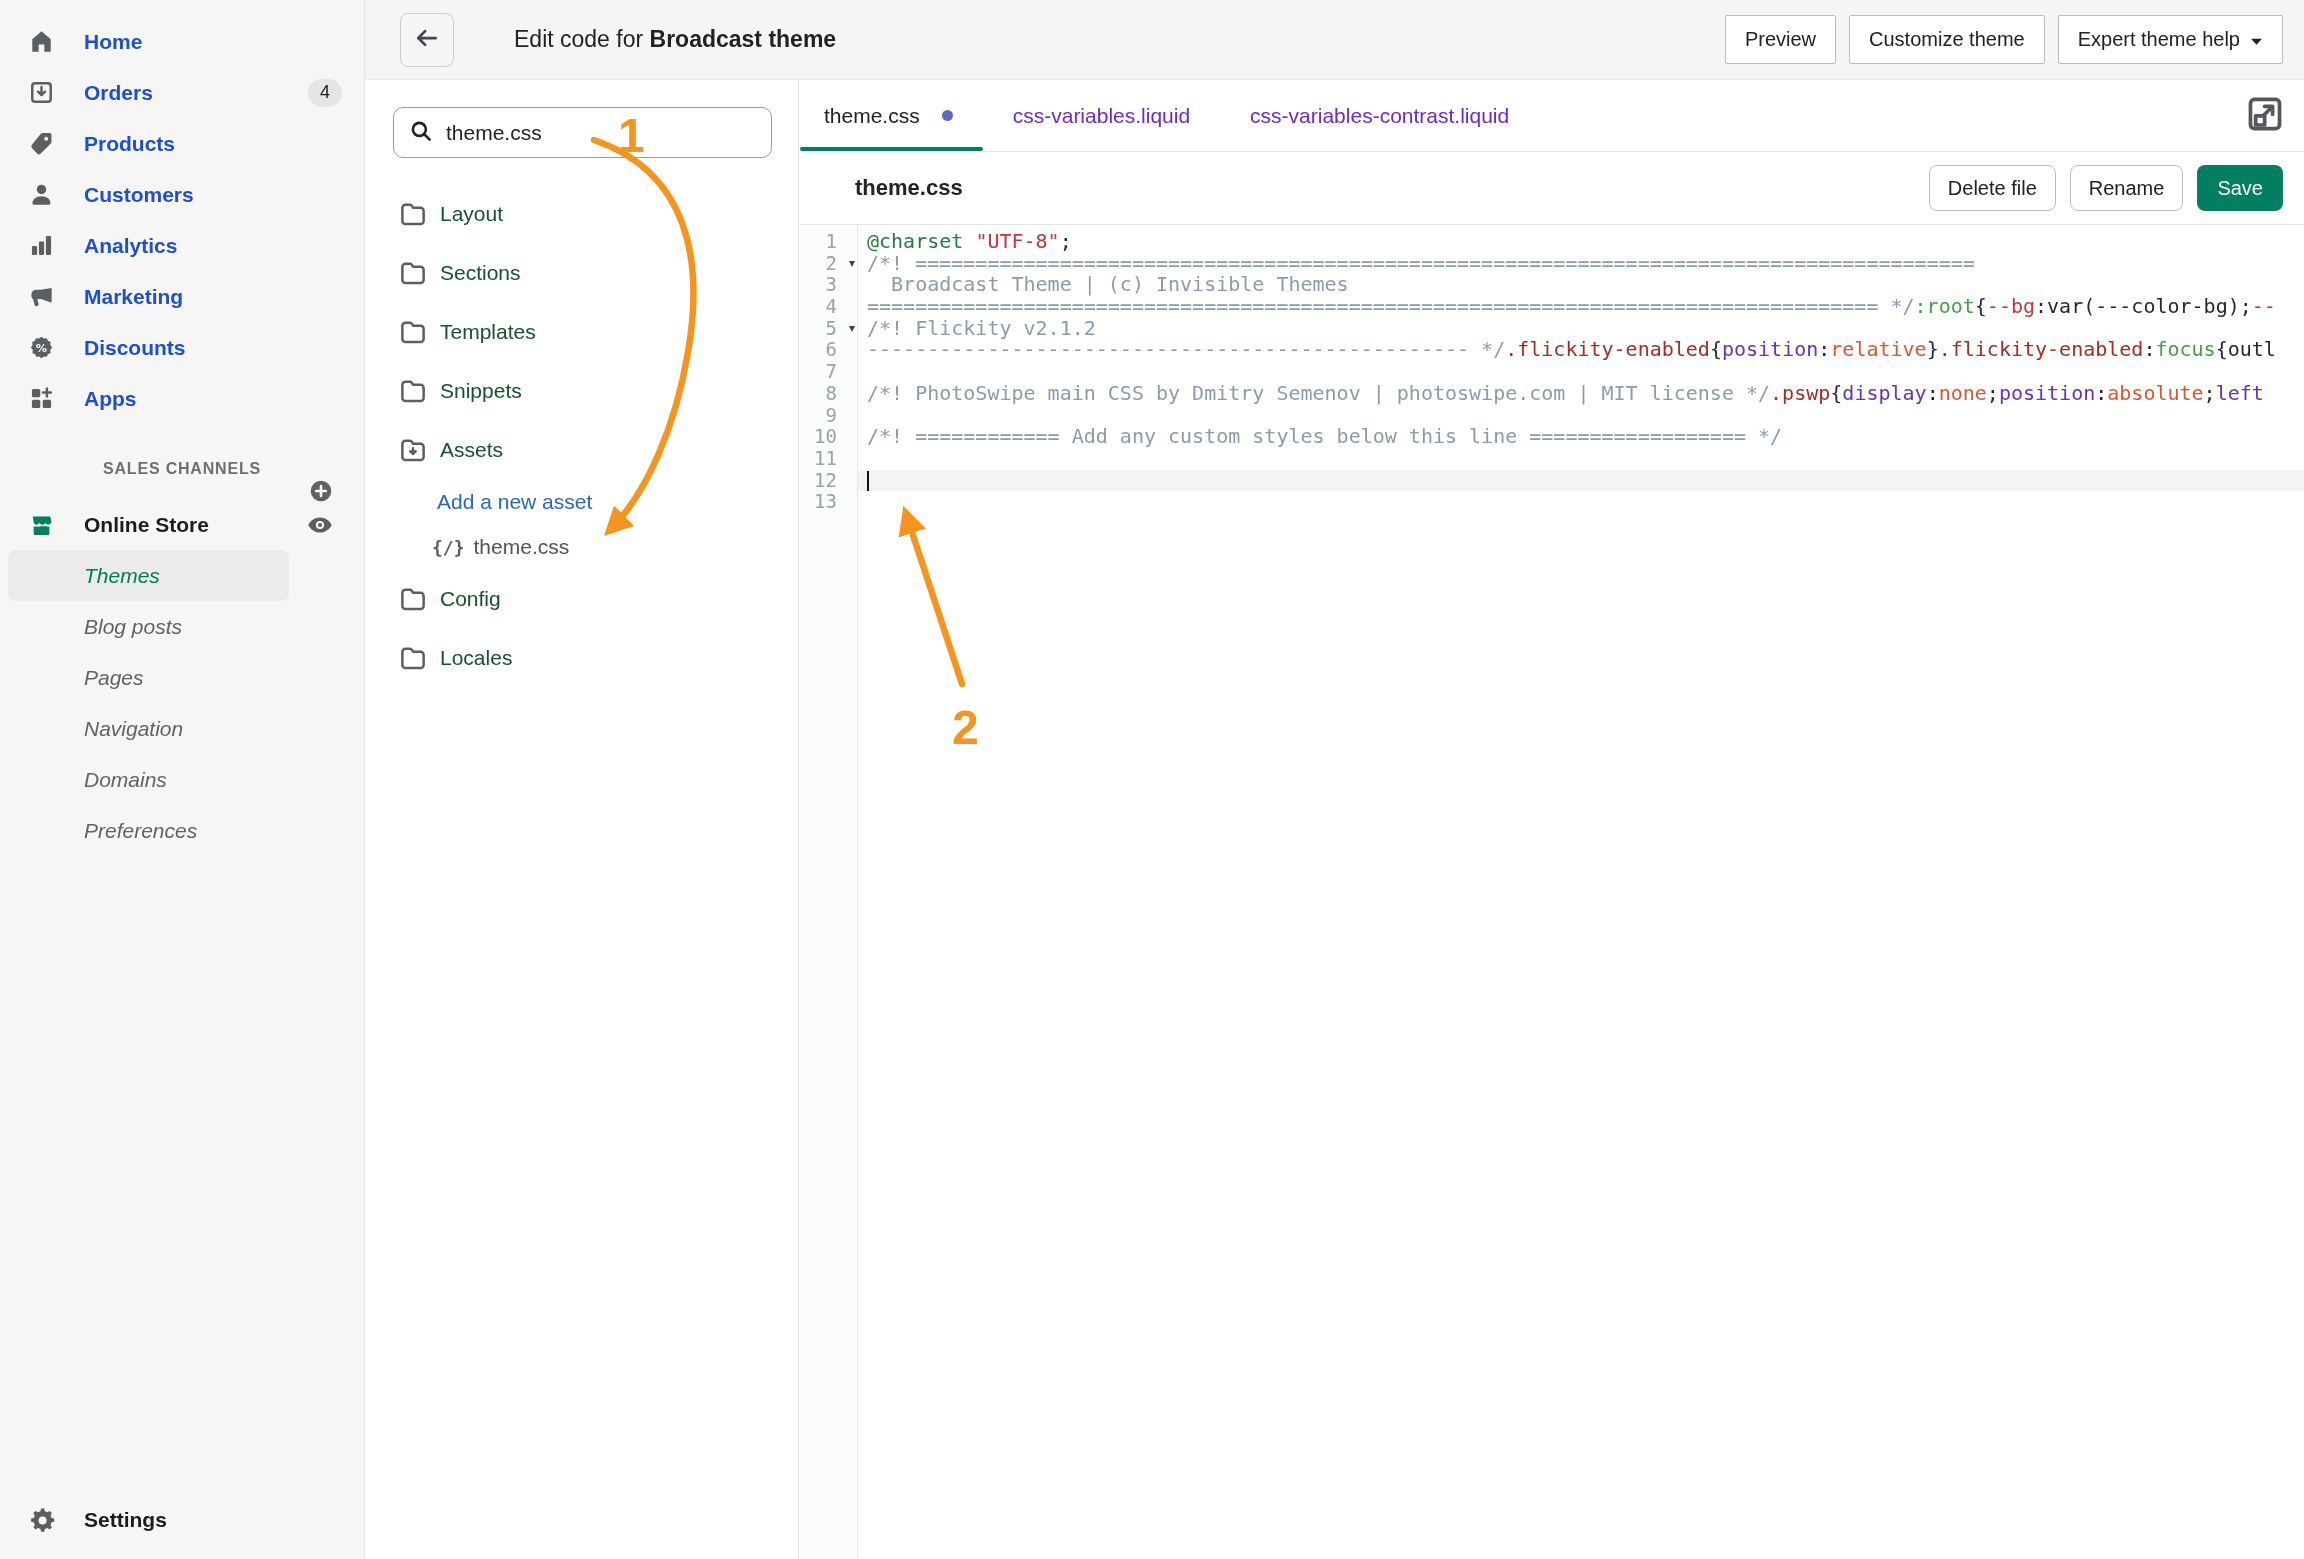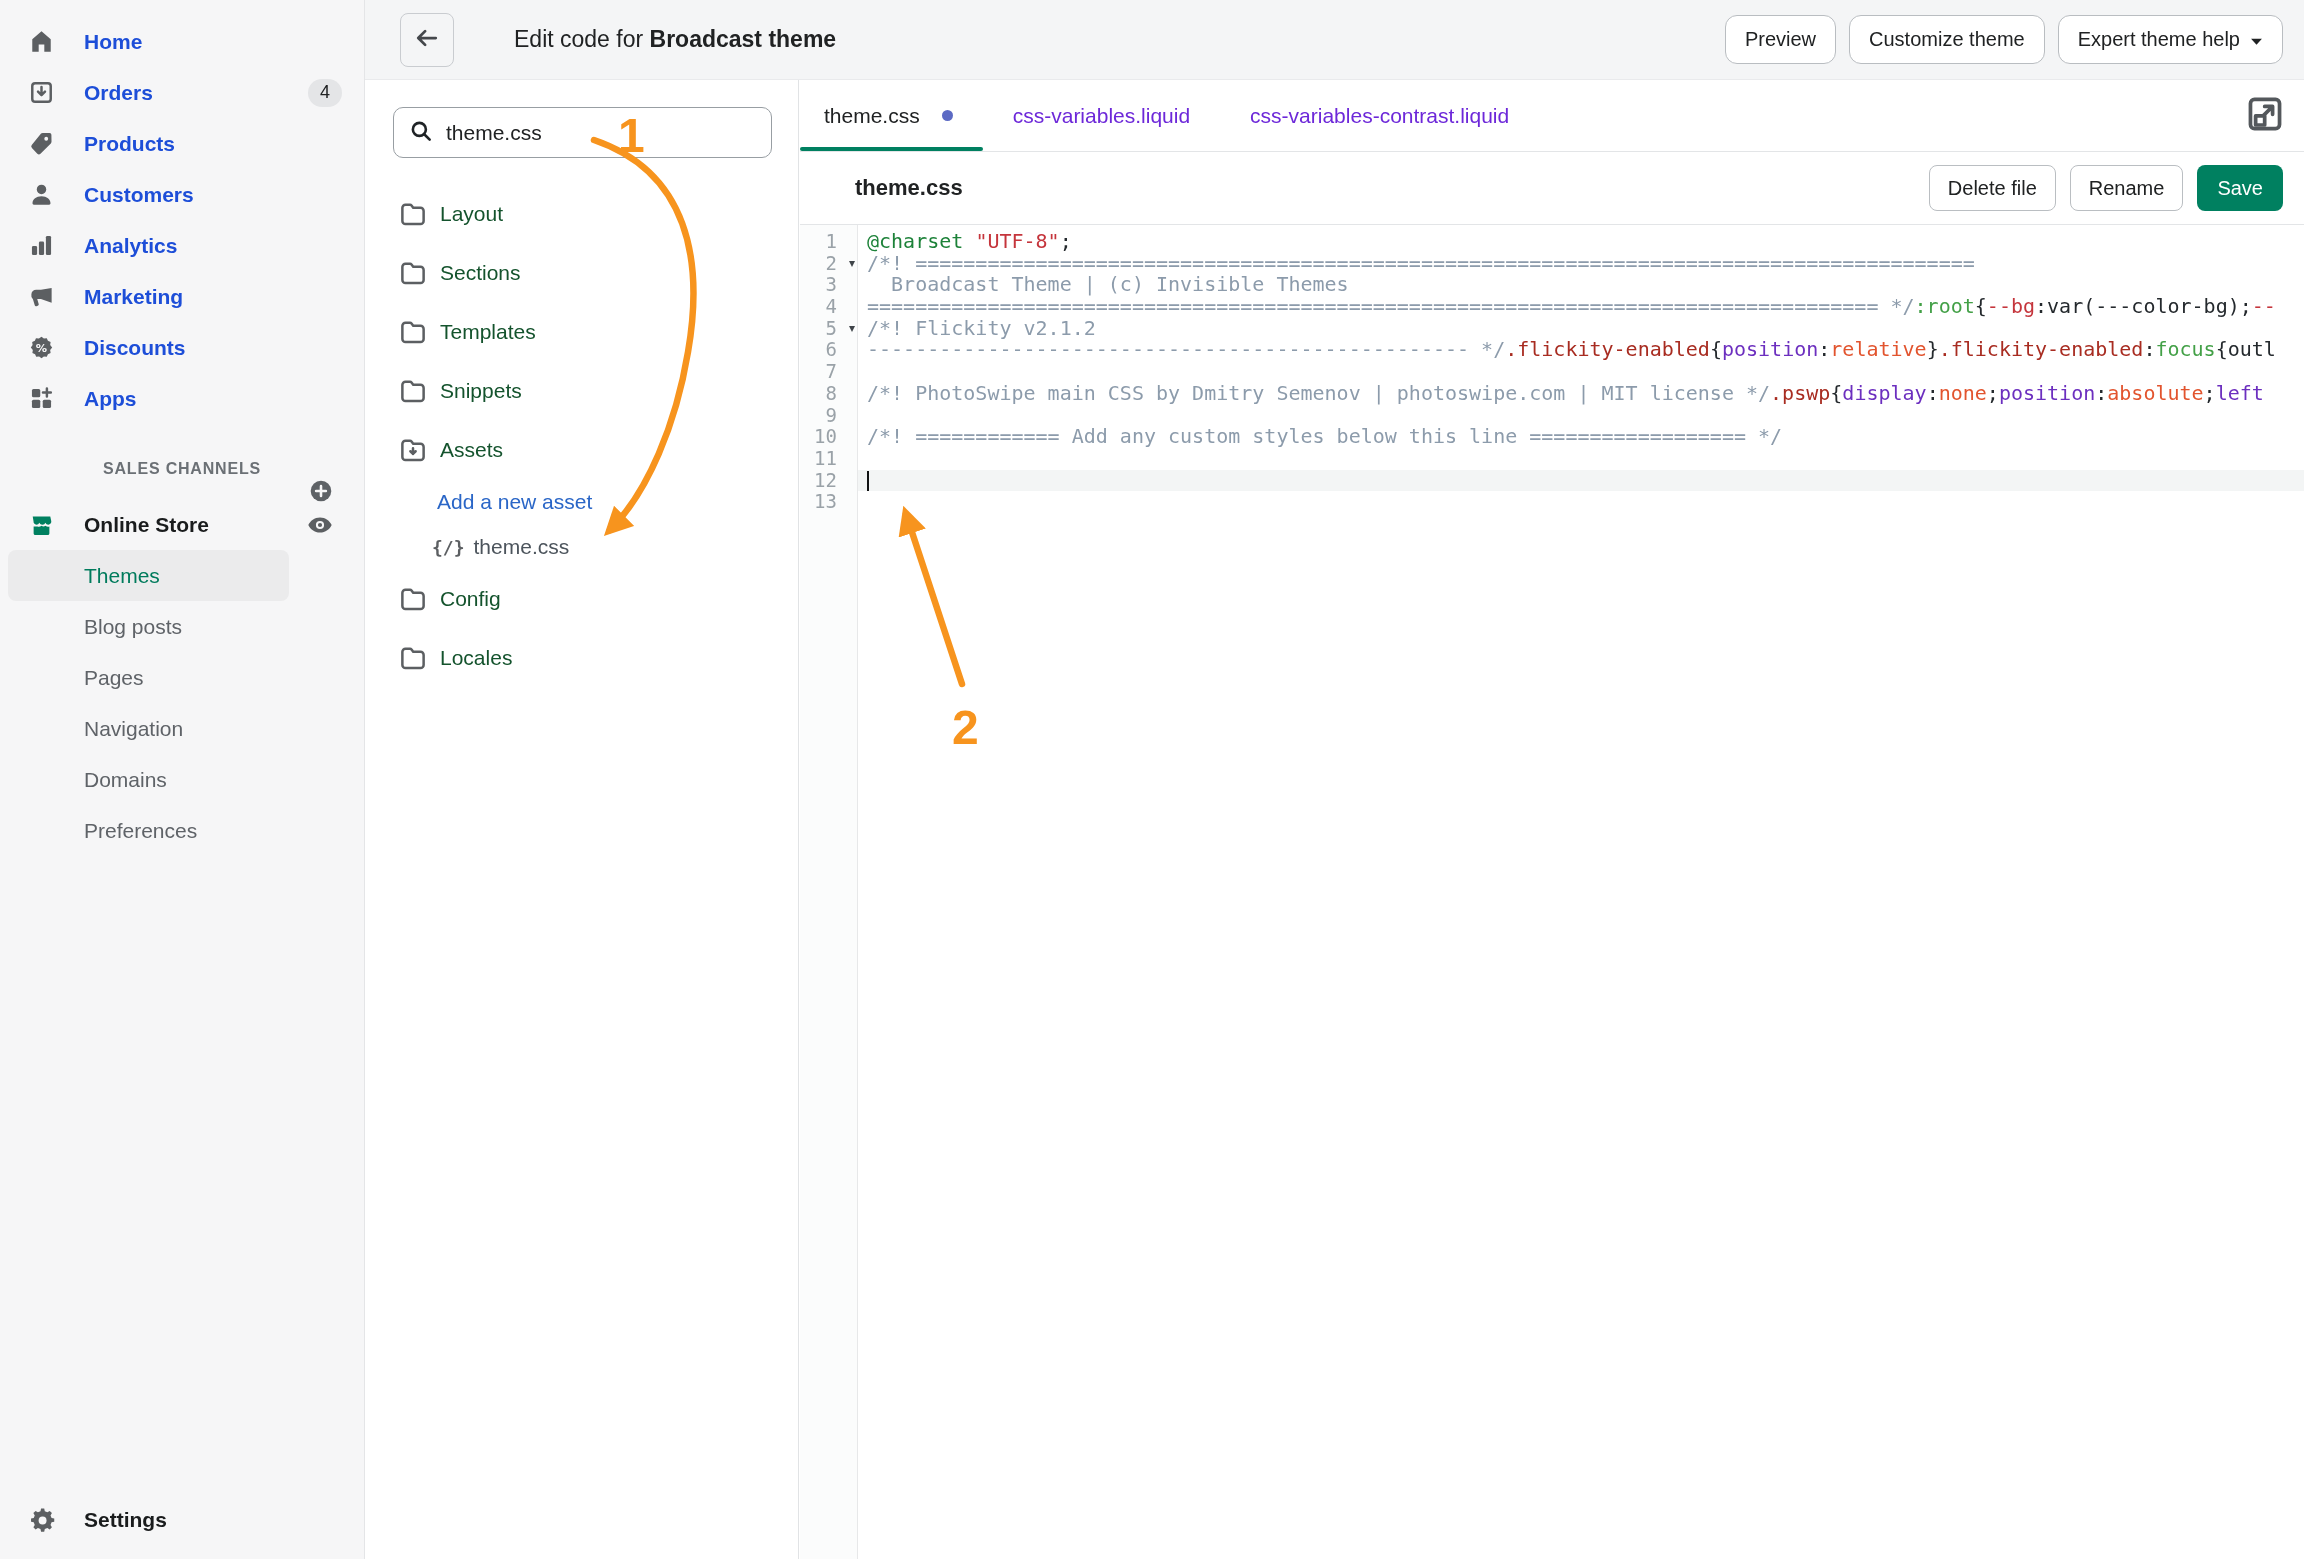--- a/index.html
+++ b/index.html
@@ -16,38 +16,38 @@
   .srow .slabel { font-size:21px; font-weight:600; color:#1d4ed8; }
   .badge { margin-left:auto; background:#e4e5e7; color:#202223; font-size:18px;
            min-width:34px; height:28px; border-radius:14px; display:flex; align-items:center; justify-content:center; padding:0 10px; }
   .sales-header { margin-top:36px; height:40px; display:flex; align-items:center; padding:0 30px 0 30px;flex-direction:column; }
   .sales-header .shlabel { font-size:16px; font-weight:600; letter-spacing:.8px; color:#6b7075; }
   .sales-header .plus { margin-left:auto; width:26px; height:26px; }
   .store-row { height:50px; display:flex; align-items:center; padding:0 30px 0 28px; cursor:pointer; }
   .store-row .sicon { width:30px; margin-right:26px; display:flex; }
   .store-row .slabel { font-size:21px; font-weight:600; color:#1a1c1d; }
   .store-row .eye { margin-left:auto; width:28px; height:28px; cursor:pointer; }
-  .subrow { height:51px; display:flex; align-items:center; padding-left:84px; font-size:21px; color:#5f6368; cursor:pointer; }
+  .subrow { height:51px; display:flex; align-items:center; padding-left:84px; font-size:21px; color:#5f6368; cursor:pointer;font-style:italic; }
   .subrow.active-pill { background:#ebebec; border-radius:8px; margin:0 75px 0 8px; padding-left:76px; color:#007b5c; }
   .settings-row { position:absolute; left:0; bottom:14px; width:100%; height:50px;
                   display:flex; align-items:center; padding:0 28px; cursor:pointer; }
   .settings-row .sicon { width:30px; margin-right:26px; display:flex; }
   .settings-row .slabel { font-size:21px; font-weight:600; color:#1a1c1d; }
 
   
   .topbar { position:absolute; left:365px; top:0; width:1939px; height:80px;
             background:#f4f5f6; border-bottom:1px solid #e9eaec;
             display:flex; align-items:center; padding:0 21px 0 35px; }
   .backbtn { width:54px; height:54px; border:1px solid #c9ccd0; border-radius:8px;
              background:transparent; display:flex; align-items:center; justify-content:center; cursor:pointer; }
   .backbtn svg { width:30px; height:30px; }
   .tb-title { margin-left:60px; font-size:23px; color:#202223; }
   .tb-title b { font-weight:700; }
   .tb-actions { margin-left:auto; display:flex; gap:13px; }
-  .btn { height:49px; background:#fff; border:1.5px solid #b9bdc1; border-radius:12px;
+  .btn { height:49px; background:#fff; border:1.5px solid #b9bdc1; border-radius:2px;
          font-size:20px; font-weight:500; color:#202223; padding:0 19px;
          display:flex; align-items:center; gap:10px; cursor:pointer; font-family:inherit; }
 
   
   .filepanel { position:absolute; left:365px; top:80px; width:434px; height:1479px;
                background:#fff; border-right:1px solid #e1e3e5; }
   .searchbox { margin:27px 0 0 28px; width:379px; height:51px; border:1.5px solid #989ea3; border-radius:10px;
                background:#fff; display:flex; align-items:center; padding:0 14px; gap:12px; }
   .searchbox svg { width:26px; height:26px; flex:0 0 26px; }
   .searchbox input { border:none; outline:none; font-size:21px; color:#202223; width:100%;

